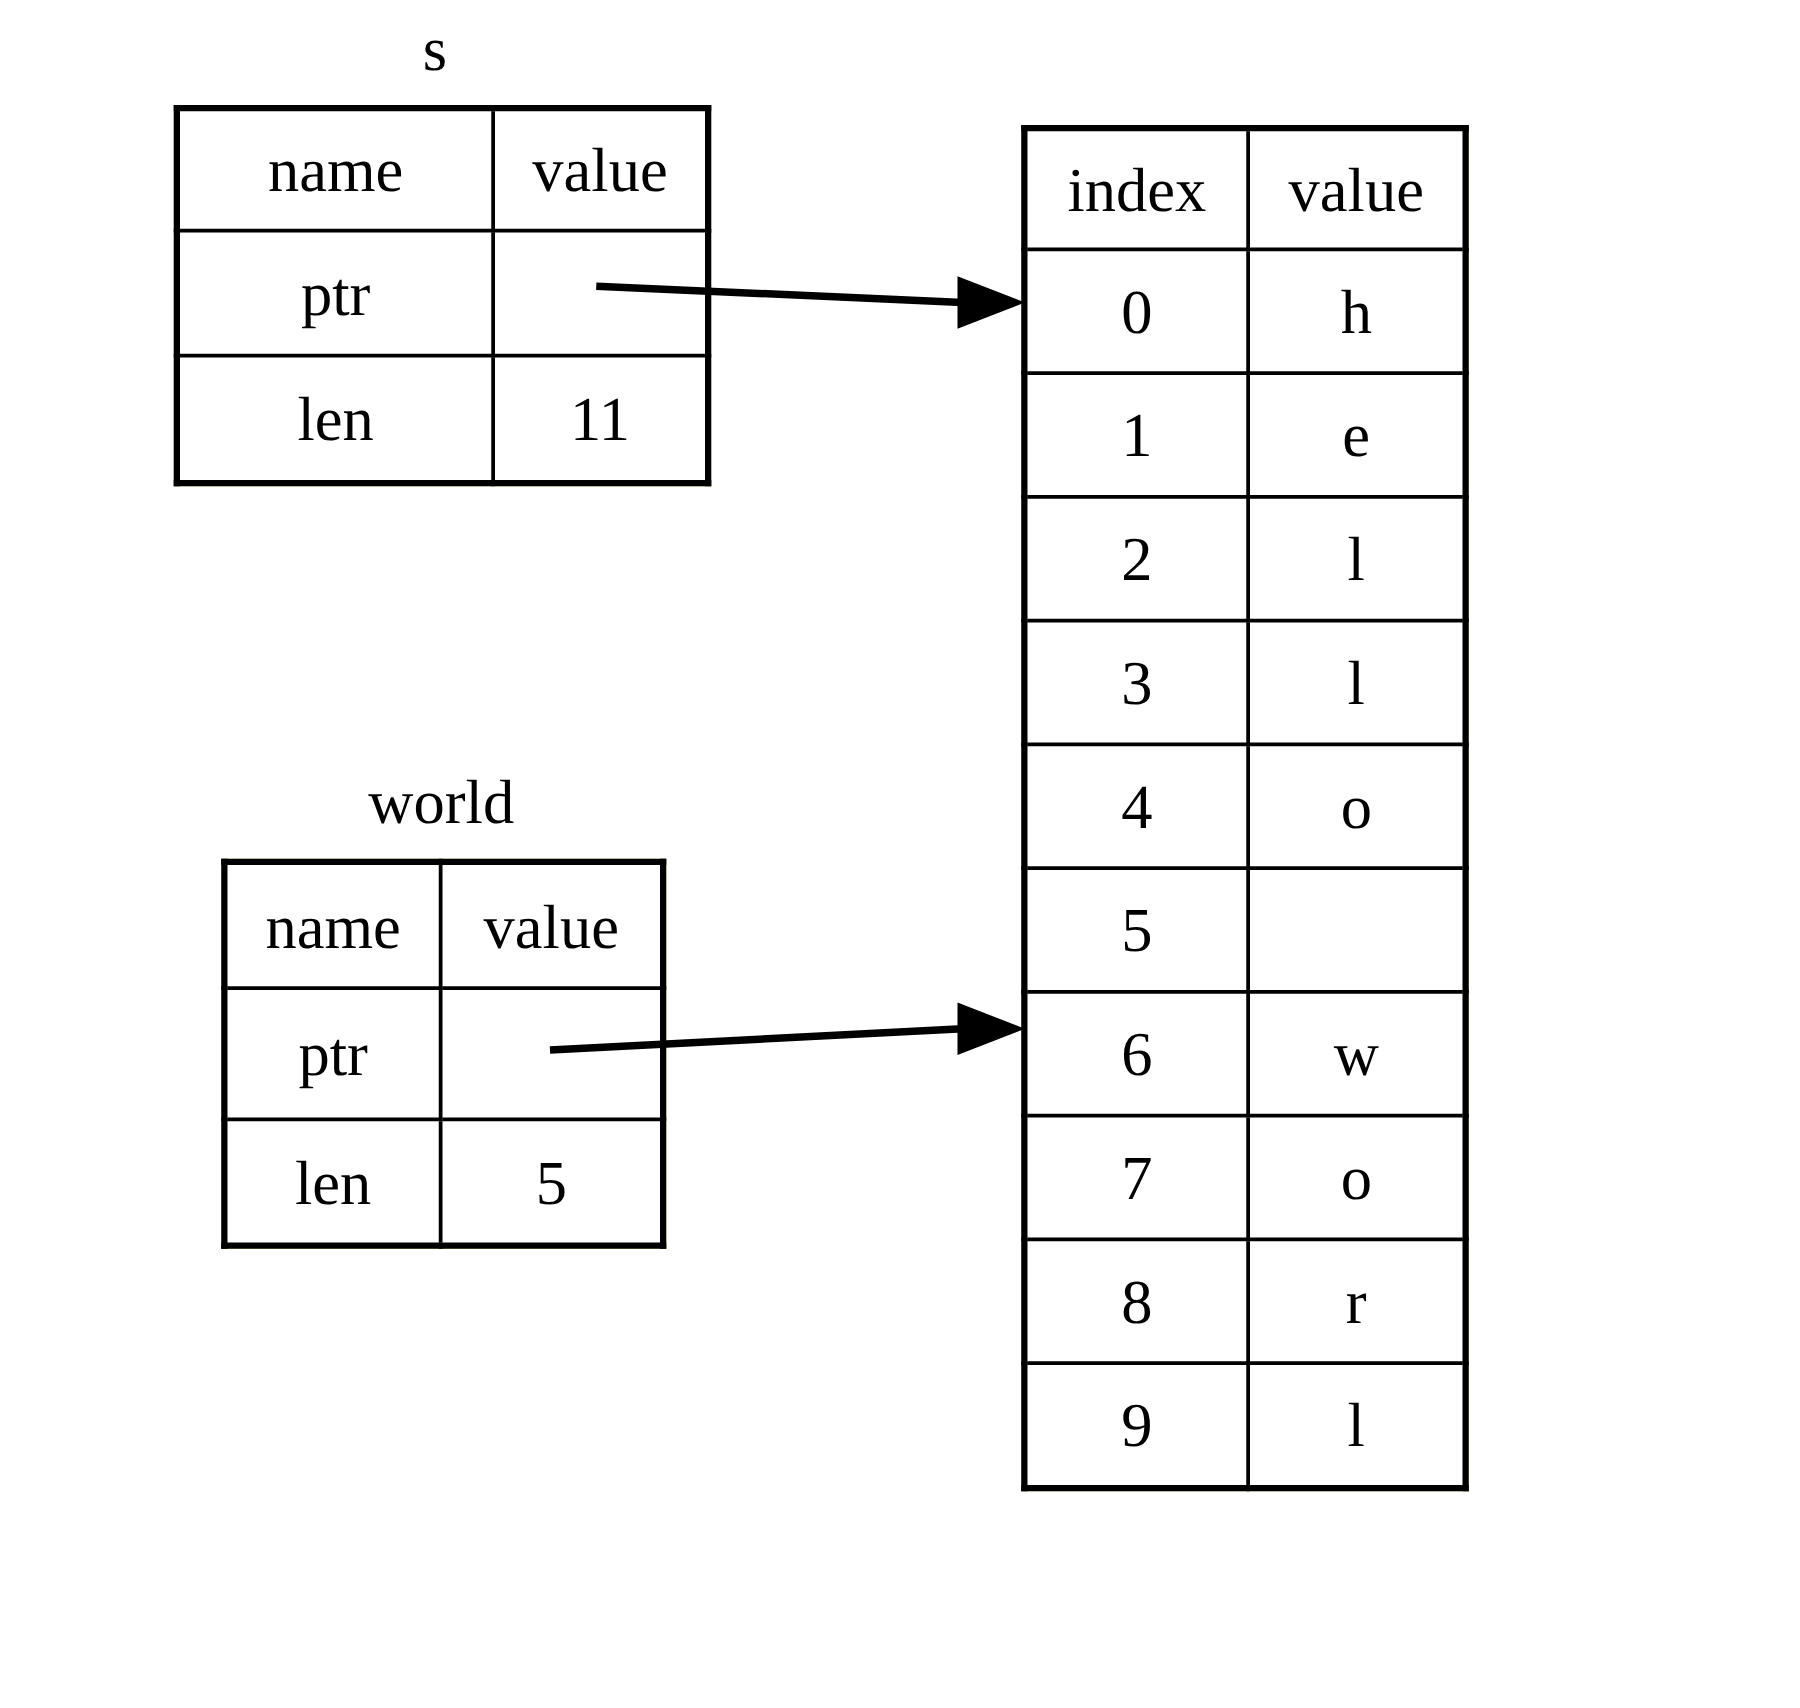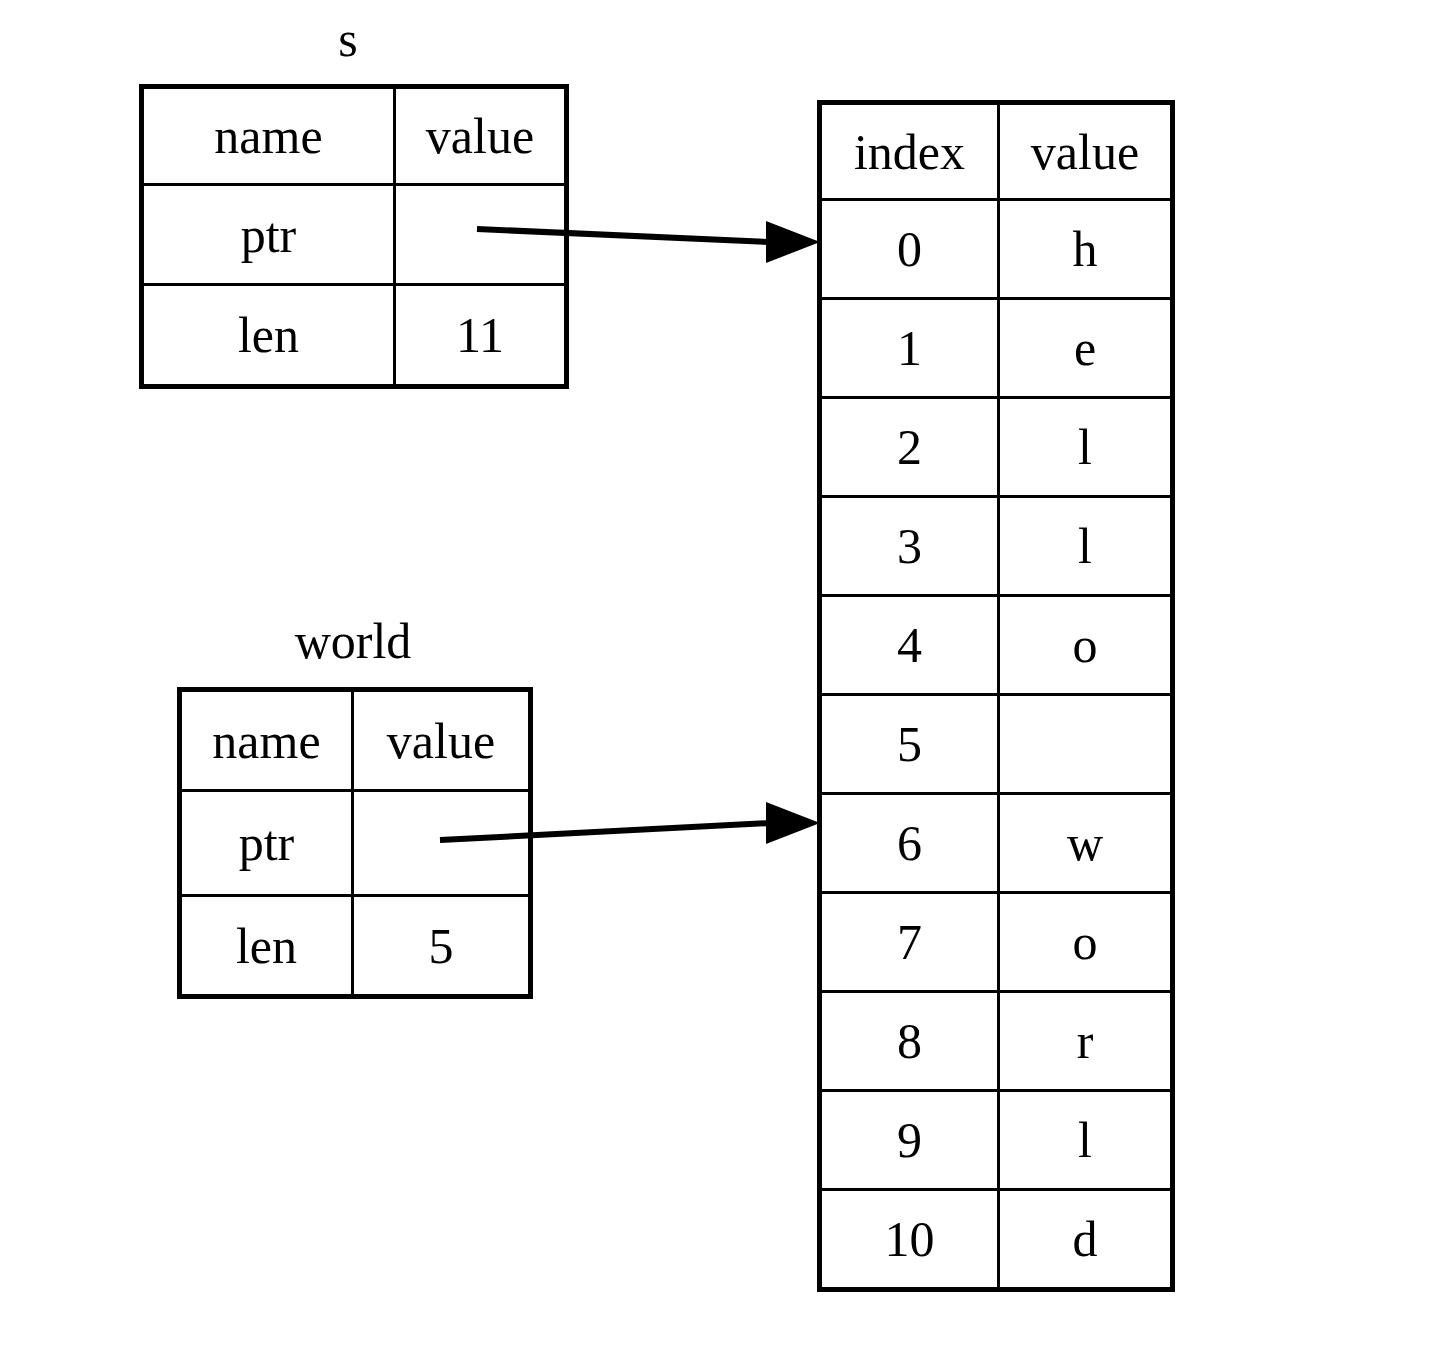--- a/index.html
+++ b/index.html
@@ -180,24 +180,20 @@
         <td>7</td>
         <td>o</td>
       </tr>
       <tr>
         <td>8</td>
         <td>r</td>
       </tr>
       <tr>
         <td>9</td>
         <td>l</td>
-      </tr>
-      <tr>
-        <td>10</td>
-        <td>d</td>
       </tr>
     </tbody>
   </table>
 
   <svg class="arrows" viewBox="0 0 1440 1366" width="1440" height="1366">
     <g>
       <path d="M477,229 L770,242" stroke="#000000" stroke-width="6" fill="none" stroke-linecap="butt"></path>
       <path d="M766,221 L820,242 L766,263 Z" fill="#000000"></path>
     </g>
     <g>

